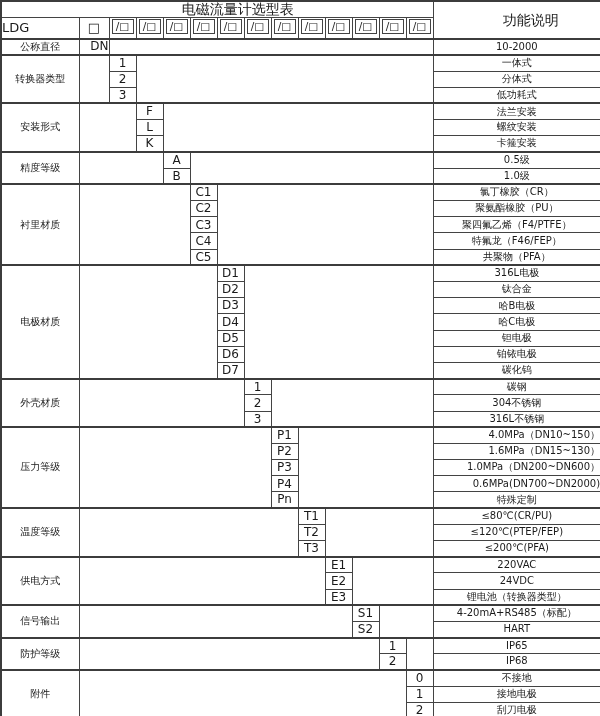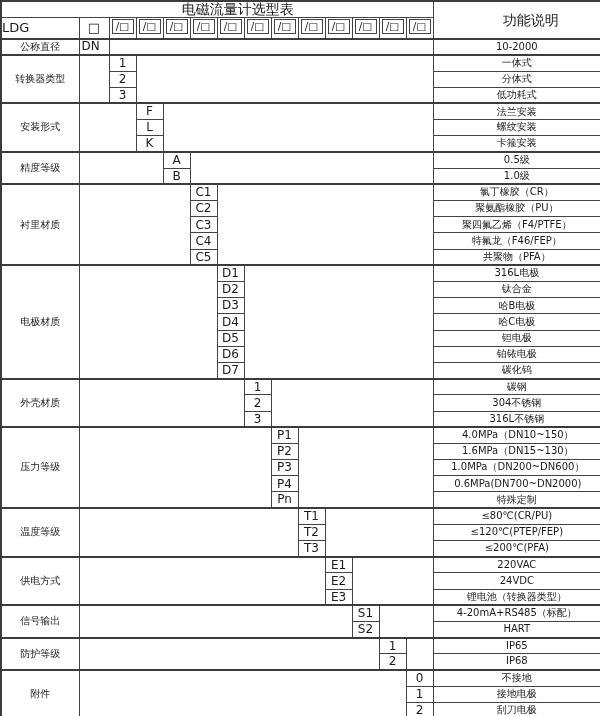--- a/index.html
+++ b/index.html
@@ -46,27 +46,27 @@
     border: 1px solid #434343;
     margin: 1px 2px 4px 2px;
     height: 13px;
     line-height: 13px;
     font-size: 10.5px;
     text-align: center;
   }
   td.lab { font-size: 10px; }
   td.code { font-size: 12px; }
   td.code.dn {
-    text-align: left;
+    text-align: right;
     padding-left: 2px;
     margin-top: 20px;
   }
   td.desc { font-size: 10px; }
   td.desc.left {
-    text-align: center;
+    text-align: right;
     padding-left: 2px;
   }
   tr.sec td { border-top: 2px solid #3c3c3c; } 
 </style>
 </head>
 <body>
 
 <table class="seltable">
   <colgroup>
     <col style="width:78px">

